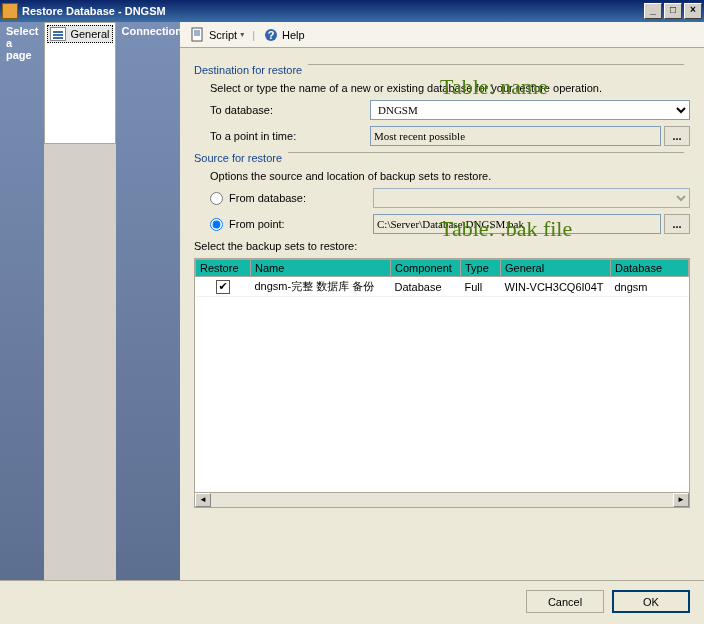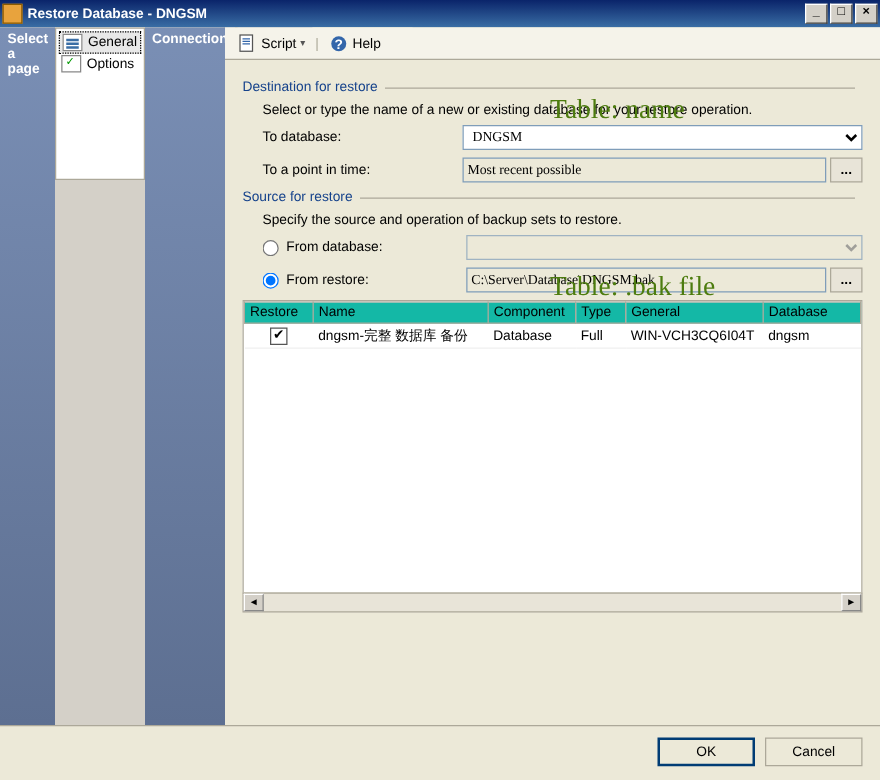--- a/index.html
+++ b/index.html
@@ -29,21 +29,21 @@
 .progress-body { padding: 8px; display: flex; align-items: flex-start; height: 60px; background:#ece9d8; }
 .spinner { width: 24px; height: 24px; border: 3px dotted #bbb; border-radius: 50%; margin-right: 8px; }
 
 .main { flex: 1; background: #ece9d8; display: flex; flex-direction: column; }
 .toolbar { height: 26px; border-bottom: 1px solid #aca899; display: flex; align-items: center; padding: 0 6px; gap: 4px; background: #f5f3ea; }
 .tb-btn { display: flex; align-items: center; padding: 2px 4px; cursor: pointer; }
 .tb-icon { width: 16px; height: 16px; margin-right: 3px; }
 .drop::after { content: "▾"; font-size: 8px; margin-left: 3px; color: #555; }
 
 .form { padding: 10px 14px 4px 14px; flex: 1; overflow: hidden; position: relative; }
-.section-title { color: #15428b; margin: 6px 0 4px 0; display: flex; align-items: center; }
+.section-title { color: #15428b; margin: 6px 0 4px 0; display: flex; }
 .section-title span { white-space: nowrap; margin-right: 6px; }
 .section-title .line { flex: 1; height: 1px; background: #aca899; }
 .row { display: flex; align-items: center; margin: 6px 0 6px 16px; }
 .row label { width: 160px; }
 .row input[type=text], .row select, .combo { flex: 1; height: 20px; border: 1px solid #7f9db9; padding: 1px 3px; background: #fff; font-family: Tahoma; font-size: 11px; }
 .row.readonly input { background: #ece9d8; }
 .dots-btn { width: 26px; height: 20px; margin-left: 3px; border: 1px solid #aca899; background: #e8e4d8; cursor: pointer; font-weight: bold; line-height: 14px; }
 .radio { margin-right: 6px; }
 
 .table-wrap { border: 1px solid #aca899; height: 235px; margin-top: 4px; overflow: auto; background: #fff; }
@@ -75,24 +75,20 @@
 </div>
 
 <div class="content">
 
   <div class="sidebar">
     <div class="side-hdr">Select a page</div>
     <div class="side-body pages">
       <div class="page-item selected">
         <span class="page-icon gen"></span>
         <span>General</span>
-      </div>
-      <div class="page-item">
-        <span class="page-icon opt"></span>
-        <span>Options</span>
       </div>
     </div>
 
     <div style="flex:1"></div>
     <div class="side-hdr">Connection</div>
     <div class="side-connection" style="height:120px"></div>
 
     <div class="side-hdr">Progress</div>
     <div class="progress-body">
       <div class="spinner"></div>
@@ -135,34 +131,37 @@
         <label>To a point in time:</label>
         <input type="text" readonly="" value="Most recent possible" style="">
         <button class="dots-btn">...</button>
       </div>
 
       <div class="section-title">
           <span>Source for restore</span>
           <span class="line"></span>
         </div>
       <div class="row">
-          <span>Specify the source and operation of backup sets to restore.</span>
+          <span>Options the source and location of backup sets to restore.</span>
         </div>
       <div class="row">
         <input type="radio" class="radio" name="src" style="">
         <label style="width:144px">From database:</label>
         <select class="combo" disabled="" style="background:#ece9d8"><option></option></select>
       </div>
       <div class="row readonly">
         <input type="radio" class="radio" name="src" checked="" style="">
-        <label style="width:144px">From restore:</label>
+        <label style="width:144px">From point:</label>
         <input type="text" readonly="" value="C:\Server\Database\DNGSM.bak" style="">
         <button class="dots-btn">...</button>
       </div>
 
+      <div class="row" style="margin-left:0">
+          <span>Select the backup sets to restore:</span>
+        </div>
       <div class="table-wrap">
         <table>
           <thead>
               <tr>
             <th style="width:55px">Restore</th>
             <th style="width:140px">Name</th>
             <th style="width:70px">Component</th>
             <th style="width:40px">Type</th>
             <th style="width:110px">General</th>
             <th>Database</th>
@@ -186,15 +185,15 @@
         <div class="arrow">►</div>
       </div>
 
       <div class="annot" style="top:26px; left:260px">Table: name</div>
       <div class="annot" style="top:168px; left:260px">Table: .bak file</div>
     </div>
   </div>
 </div>
 
 <div class="footer">
+  <button class="btn">Cancel</button>
   <button class="btn default">OK</button>
-  <button class="btn">Cancel</button>
 </div>
 
 </body></html>

